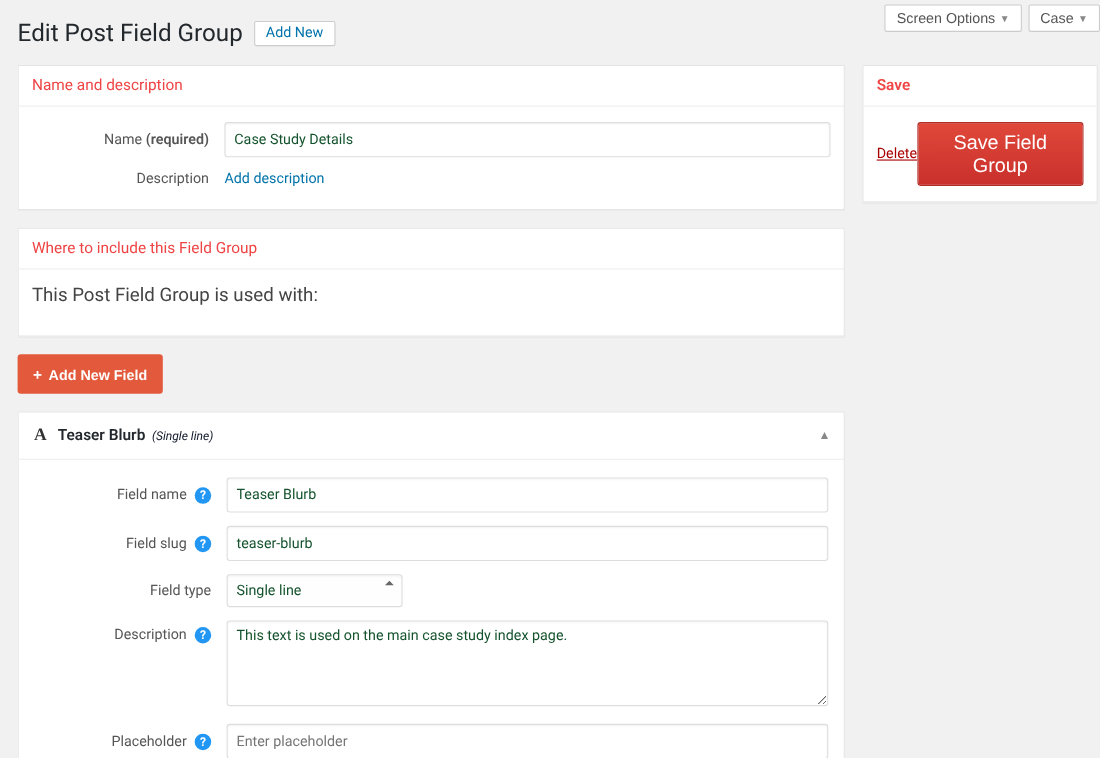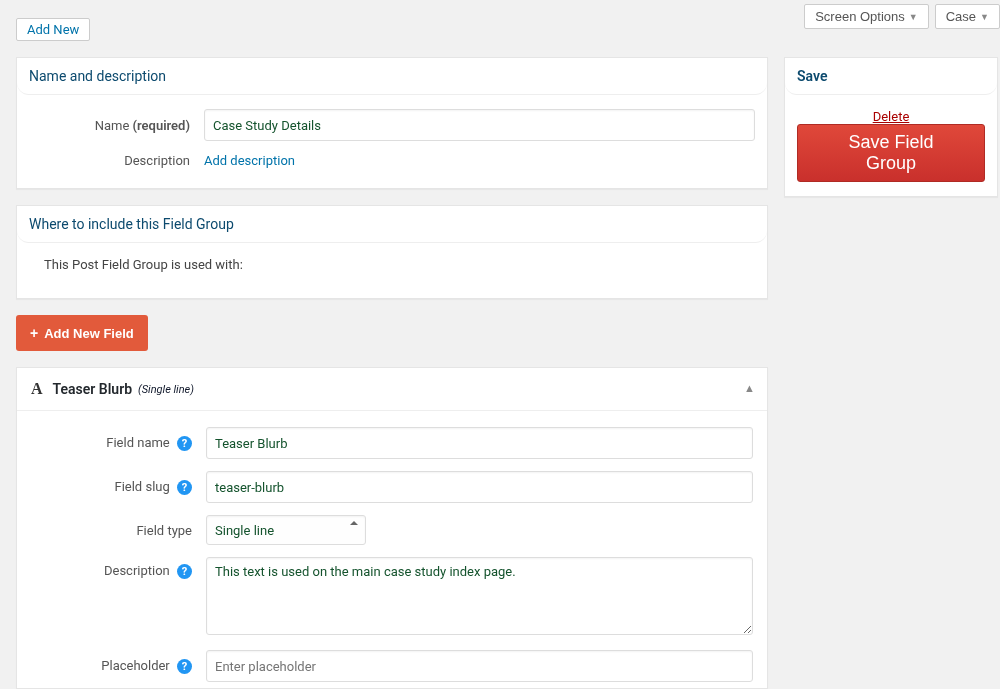--- a/index.html
+++ b/index.html
@@ -72,24 +72,23 @@
   
   .postbox {
     background: #fff;
     border: 1px solid #e5e5e5;
     box-shadow: 0 1px 1px rgba(0,0,0,.04);
     margin-bottom: 16px;
   }
   .postbox h2 {
     font-size: 14px;
     font-weight: 400;
-    color: #0c4a6e;
+    color: #ef4444;
     padding: 10px 12px;
     border-bottom: 1px solid #eee;
-    border-radius: 12px;
   }
   .postbox-body { padding: 8px 12px 14px 12px; }
 
   
   .frow {
     display: flex;
     align-items: center;
     padding: 6px 0;
   }
   .frow .lbl {
@@ -144,21 +143,21 @@
     border-right: 4px solid transparent;
     border-top: 4px solid #666;
   }
 
   .linklike { color: #0073aa; cursor: pointer; font-size: 13px; }
 
   
   .where-body {
     padding: 14px 12px 16px 12px;
   }
-  .where-body p { margin-bottom: 10px; font-size: 13px; color: #444; margin-left: 15px; }
+  .where-body p { margin-bottom: 10px; font-size: 17px; color: #444; }
   .where-row {
     display: flex;
     align-items: center;
     justify-content: space-between;
   }
   .where-row .label-strong { font-weight: 600; }
   .edit-btn {
     background: #f7f7f7;
     border: 1px solid #ccc;
     border-radius: 3px;
@@ -236,21 +235,20 @@
     display: flex;
     justify-content: space-between;
     align-items: center;
     font-weight: 600;
   }
   .save-body {
     display: flex;
     justify-content: flex-end;
     align-items: center;
     padding: 14px 12px;
-    flex-direction: column;
   }
   .delete-link {
     color: #a00;
     text-decoration: underline;
     font-size: 13px;
     cursor: pointer;
   }
   .save-btn {
     background: #d9362e;
     background: linear-gradient(#e0483a, #c9302c);
@@ -273,20 +271,21 @@
     <span>Screen Options</span>
     <span class="tri">▼</span>
   </button>
   <button class="top-btn">
     <span>Case</span>
     <span class="tri">▼</span>
   </button>
 </div>
 
 <div class="title-row">
+  <h1>Edit Post Field Group</h1>
   <a class="btn-small">Add New</a>
 </div>
 
 <div class="cols">
   <div class="main">
 
     
     <div class="postbox">
       <h2>Name and description</h2>
       <div class="postbox-body">

